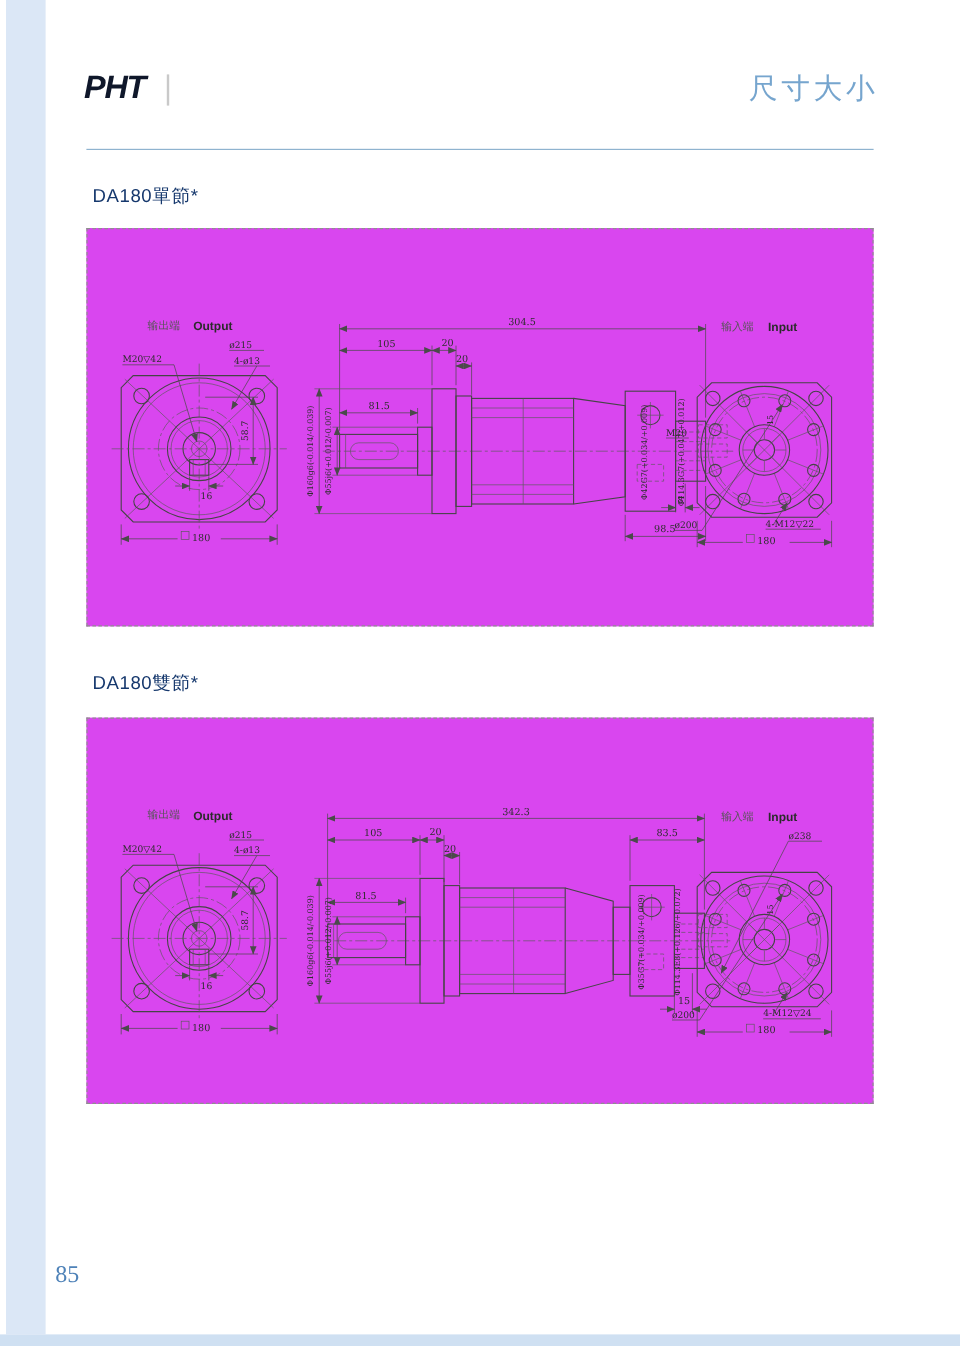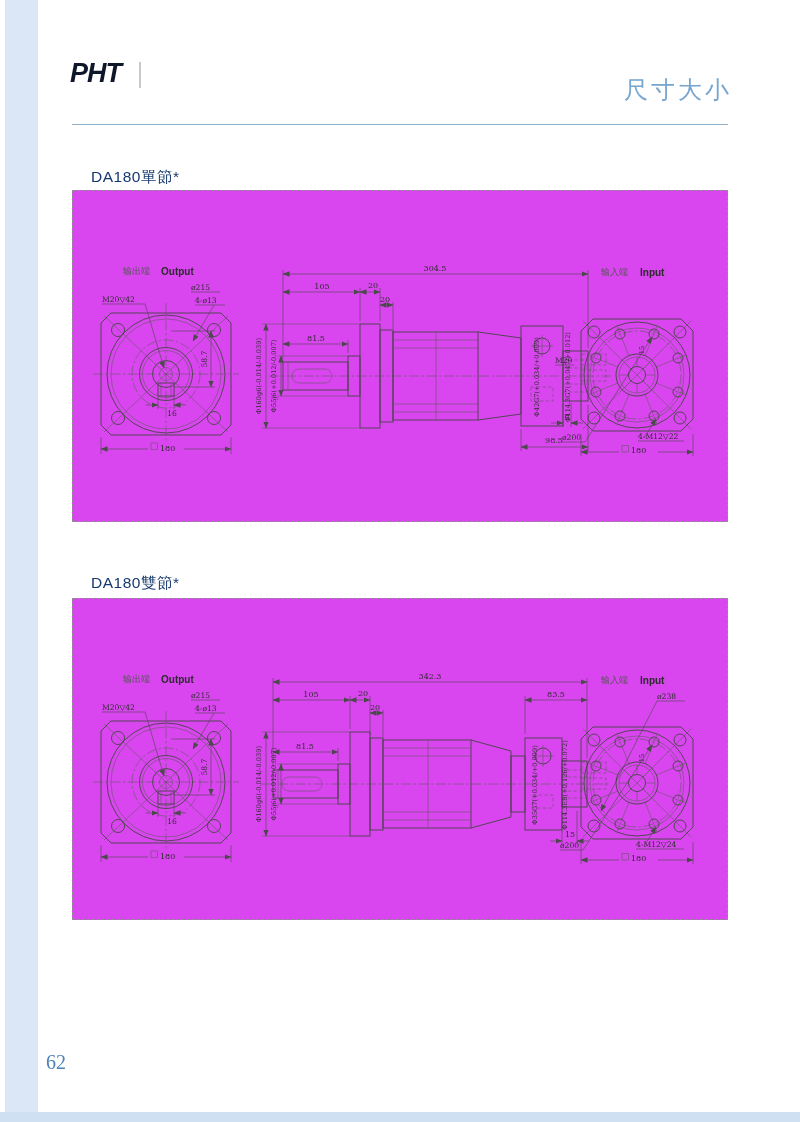--- a/index.html
+++ b/index.html
@@ -5,24 +5,24 @@
   html,body{margin:0;padding:0;background:#ffffff;}
   .page{position:relative;width:800px;height:1122px;background:#fff;overflow:hidden;
         font-family:"Liberation Sans",sans-serif;}
   .side-strip{position:absolute;left:5px;top:0;width:33px;height:1112px;background:#dbe7f6;}
   .bottom-strip{position:absolute;left:0;top:1112px;width:800px;height:10px;background:#cfe0f2;}
   .hdr-logo{position:absolute;left:70px;top:58px;font:italic 900 27px "Liberation Sans",sans-serif;
             color:#0f172a;letter-spacing:-1px;}
   .hdr-div{position:absolute;left:139px;top:62px;width:2px;height:26px;background:#c9c9c9;}
   .hdr-company{position:absolute;left:152px;top:64px;font:bold 17px "Liberation Sans",sans-serif;
                color:#4b4b4b;letter-spacing:.2px;}
-  .hdr-title{position:absolute;right:68px;top:74px;font:24px "Liberation Sans",sans-serif;
+  .hdr-title{position:absolute;right:68px;top:58px;font:24px "Liberation Sans",sans-serif;
              color:#76a5ce;letter-spacing:3px;}
   .hdr-rule{position:absolute;left:72px;top:124px;width:656px;height:1px;background:#8fb3cf;}
-  .sec-title{position:absolute;left:75px;margin:16px;font:normal 15.5px "Liberation Sans",sans-serif;
+  .sec-title{position:absolute;left:75px;margin:2px;font:normal 15.5px "Liberation Sans",sans-serif;
              color:#16386d;letter-spacing:.5px;}
   .t1{top:151px;} .t2{top:557px;}
   .frame{position:absolute;left:72px;width:656px;border:1px dashed #8f8f8f;background:#d946ef;box-sizing:border-box;}
   .f1{top:190px;height:332px;} .f2{top:598px;height:322px;}
   .page-num{position:absolute;left:46px;top:1051px;font:20px "Liberation Serif",serif;color:#4e82b8;}
   
   svg .o{fill:none;stroke:#454545;stroke-width:.9;}
   svg .t{fill:none;stroke:#5a5a5a;stroke-width:.55;}
   svg .dd{stroke-dasharray:10 2.5 2.5 2.5;}
   svg .hx{fill:none;stroke:#5a5a5a;stroke-width:.55;stroke-dasharray:3.5 2.2;}
@@ -419,14 +419,14 @@
         <line class="d" x1="508" y1="243" x2="508" y2="265"></line>
           <line class="d" x1="620" y1="243" x2="620" y2="265"></line>
         <line class="d" x1="508" y1="261" x2="546" y2="261" marker-start="url(#ar2)"></line>
         <line class="d" x1="585" y1="261" x2="620" y2="261" marker-end="url(#ar2)"></line>
         <rect class="t" x="549" y="254.5" width="6.5" height="6.5"></rect>
         <text class="dt" x="558" y="262">180</text>
       </g>
     </svg>
   </div>
 
-  <div class="page-num">62</div>
+  <div class="page-num">85</div>
 </div>
 
 </body></html>

